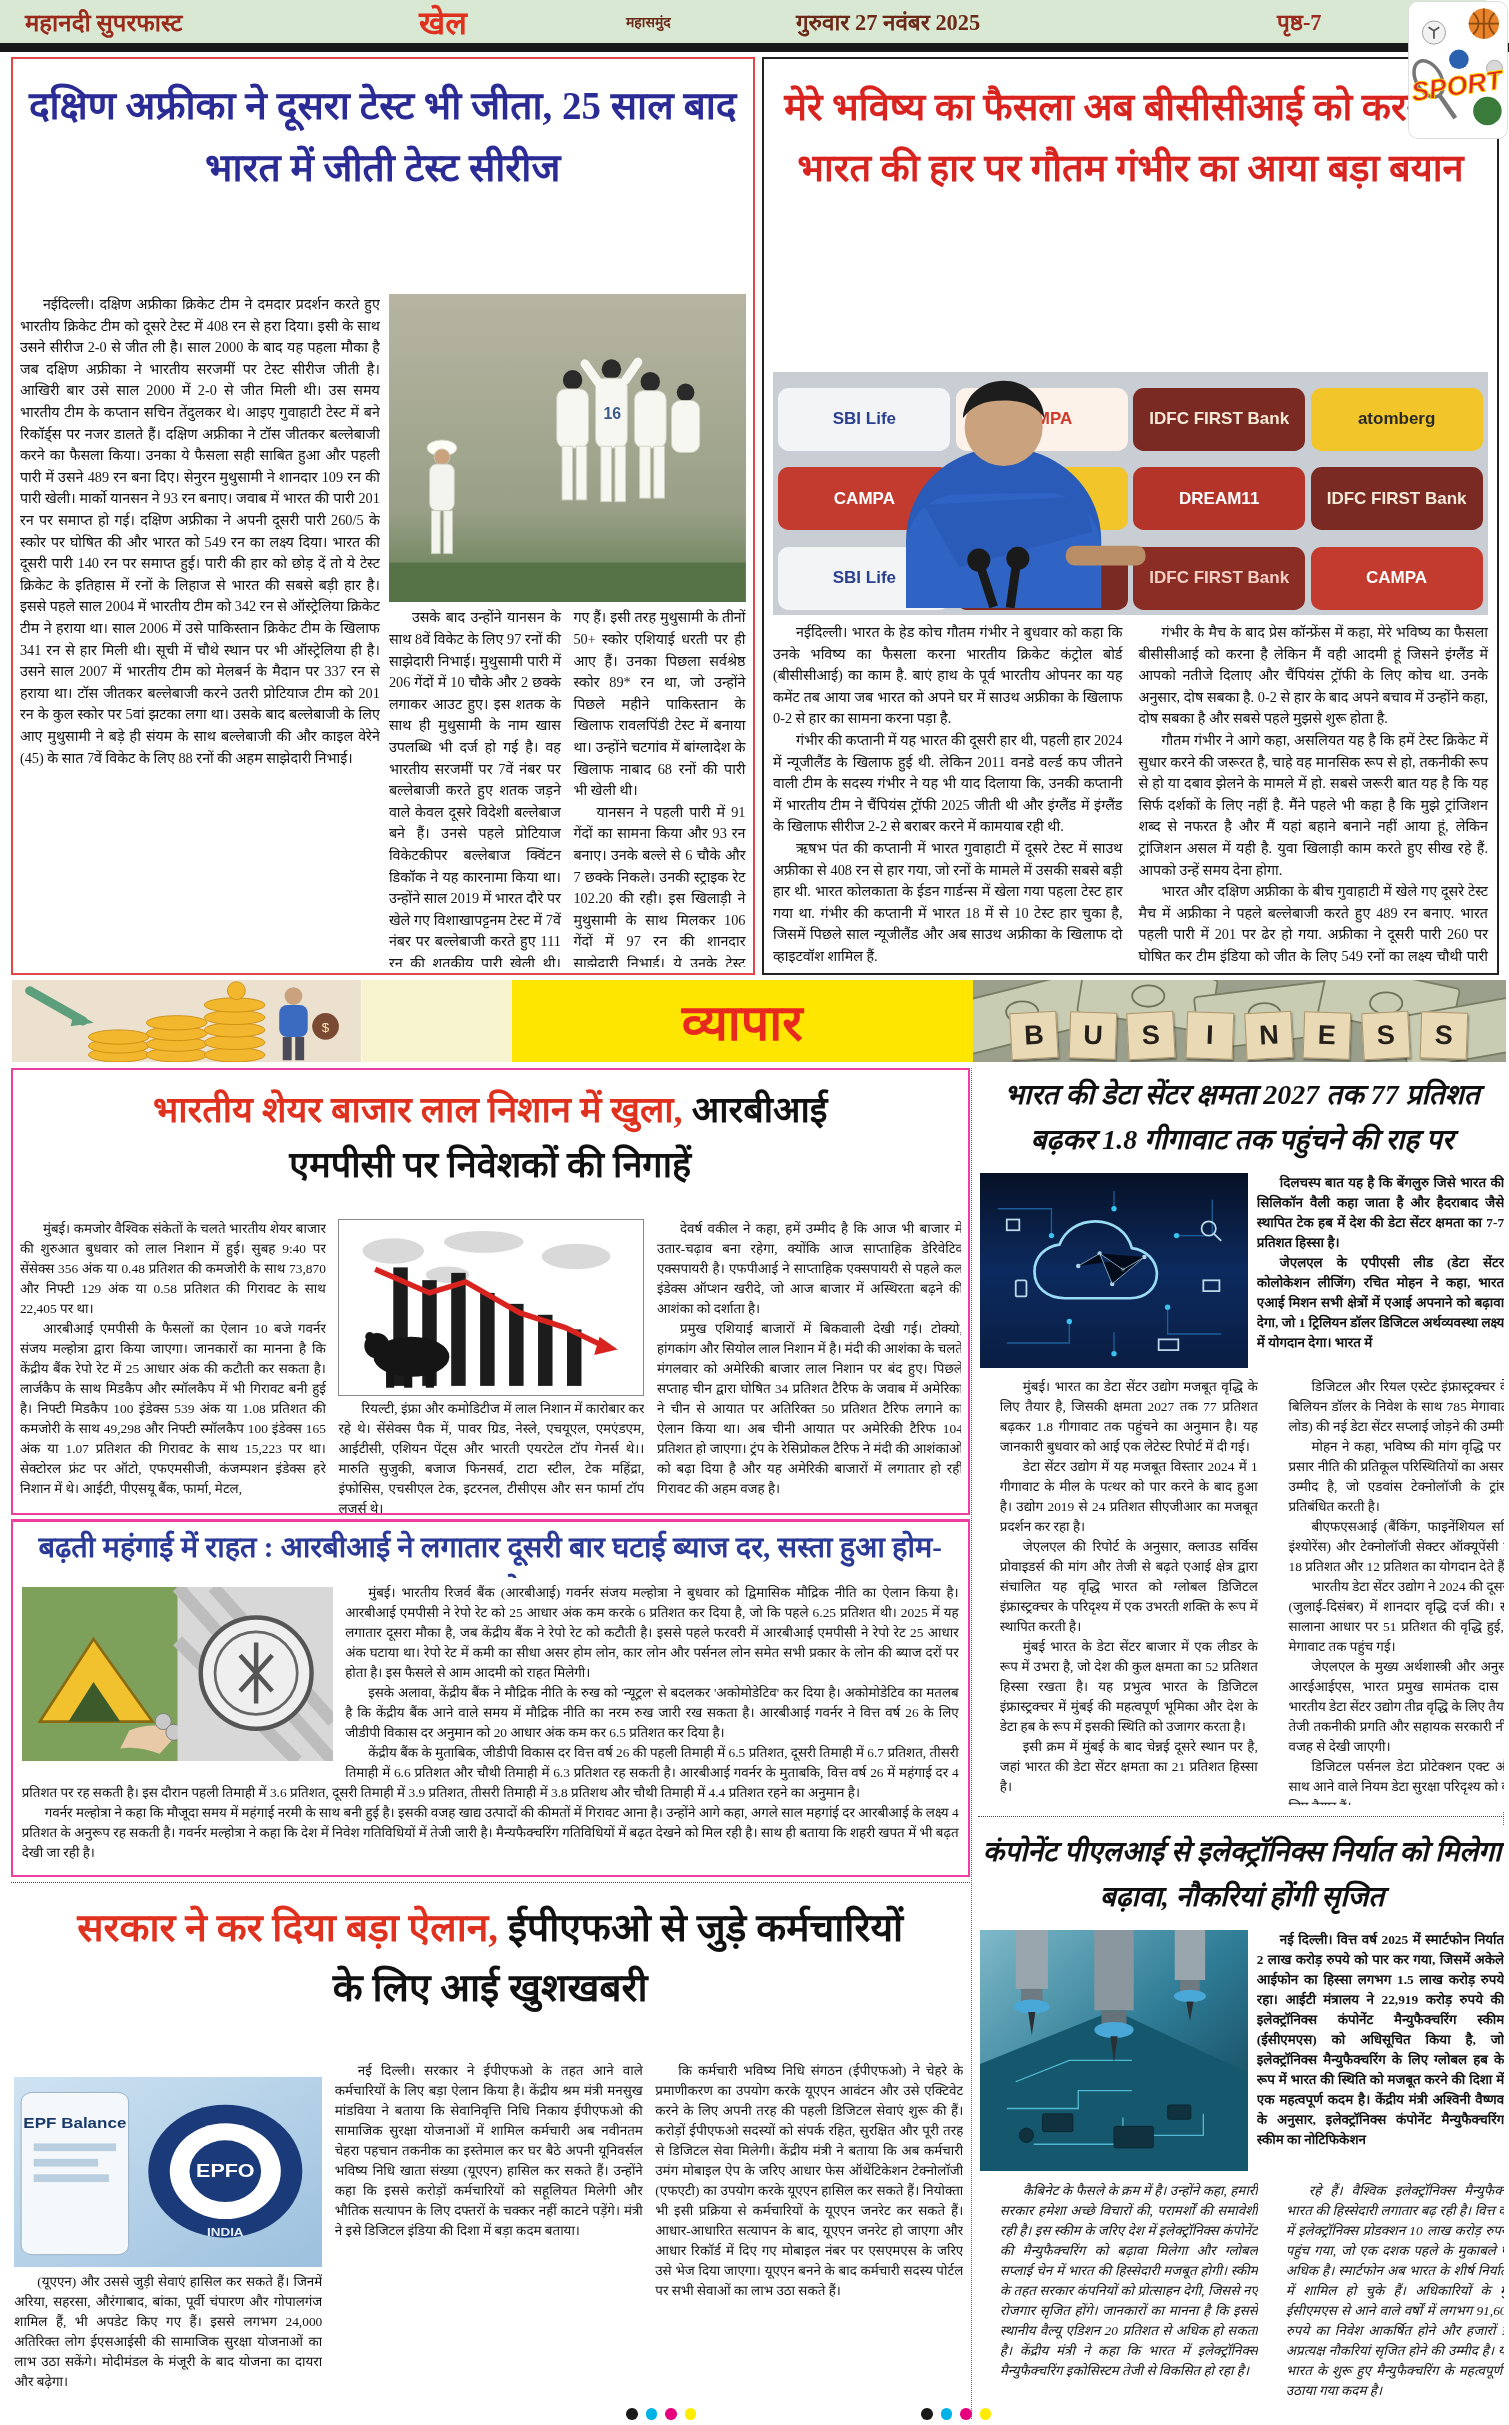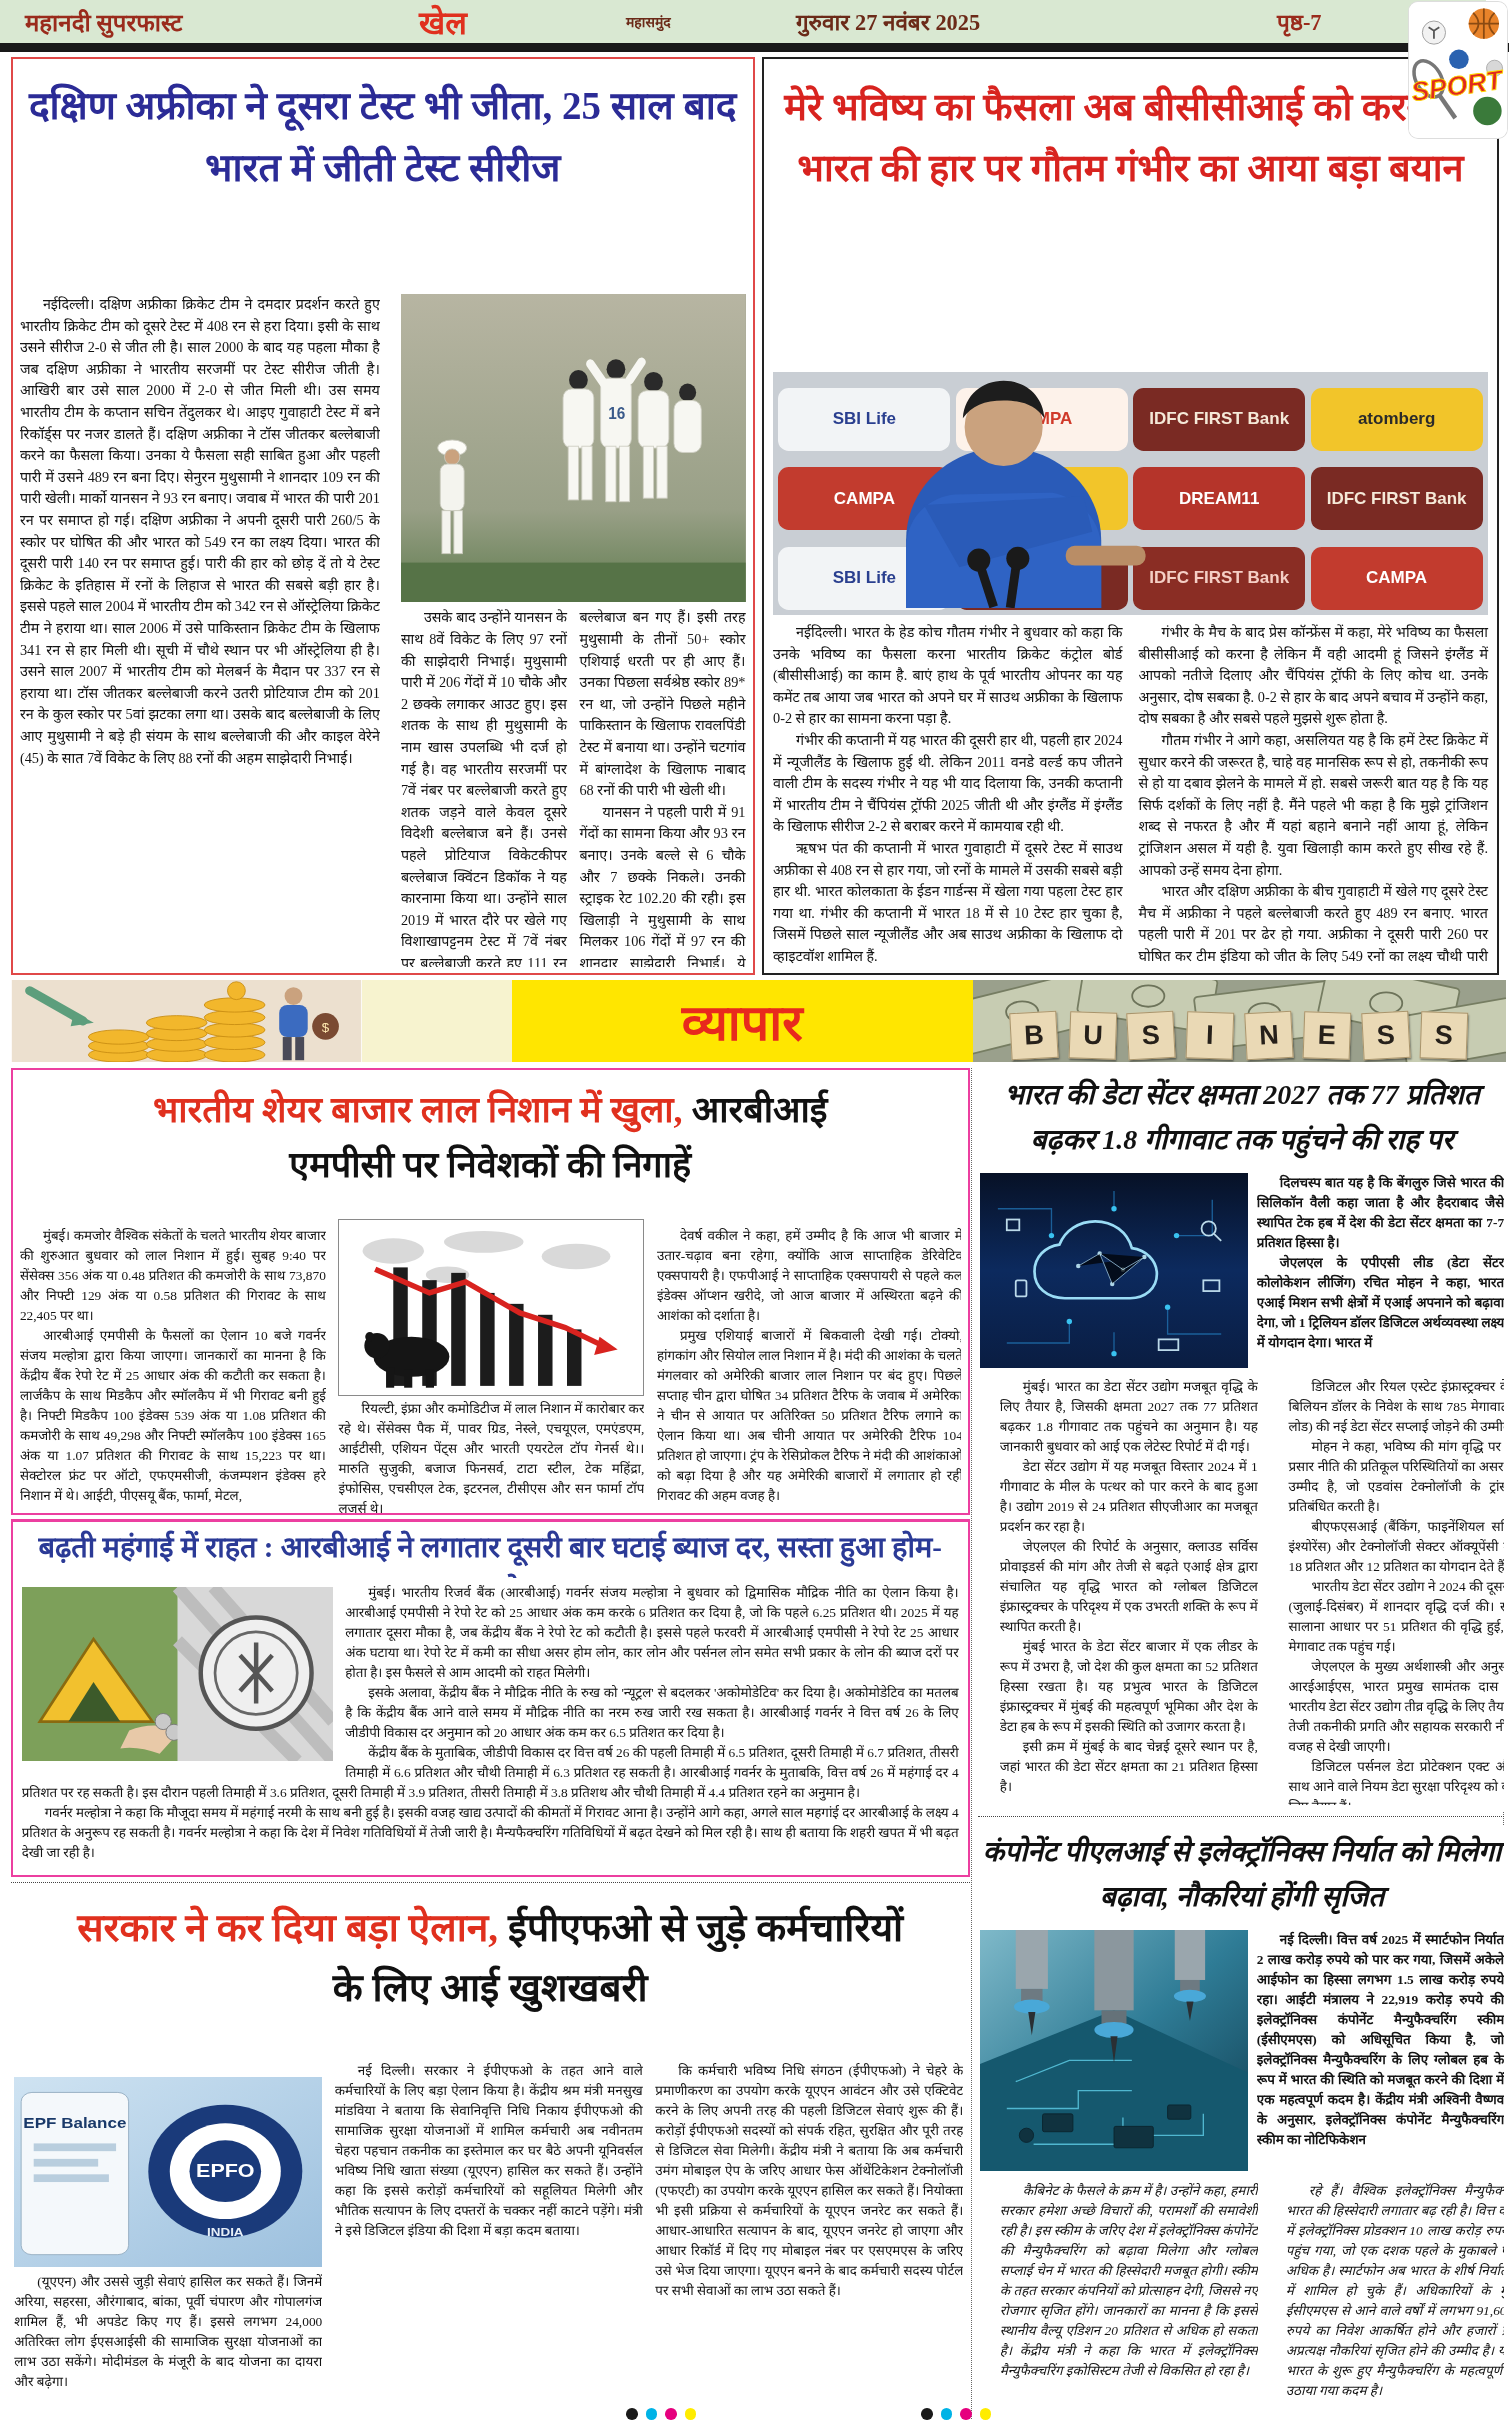--- a/index.html
+++ b/index.html
@@ -34,21 +34,21 @@
   #art-rbi .hl{color:#2b3a96;font-size:29px;line-height:1.5;height:52px;overflow:hidden;margin-bottom:5.4px;}
   #art-epfo .hl{font-size:39px;line-height:1.55;height:163px;overflow:hidden;padding-top:9px;color:#111;}
   #art-epfo .hl .red{color:#e0301e;}
   #art-dc .hl,#art-pli .hl{font-size:28px;line-height:1.6;height:100px;overflow:hidden;color:#111;padding-top:5.4px;font-style:italic;}
   
   .bodytext{font-size:14.3px;line-height:21.6px;text-align:justify;color:#141414;}
   .bodytext p{margin:0;text-indent:23px;}
   .small .bodytext,.bodytext.small{font-size:13.4px;line-height:20px;}
   .clip{overflow:hidden;}
   
-  .sa-body{display:flex;gap:21px;height:673px;overflow:hidden;}
+  .sa-body{display:flex;gap:9px;height:673px;overflow:hidden;}
   .sa-col1{width:360px;flex:0 0 auto;}
   .sa-right{flex:1;display:flex;flex-direction:column;}
   .sa-img{height:308px;margin-bottom:5.4px;background:#a7a894;}
   .sa-cols{flex:1;column-count:2;column-gap:12.5px;overflow:hidden;}
   
   .gg-img{position:relative;height:243px;background:#c9ced4;overflow:hidden;margin:0 1.8px 7.2px 1.8px;}
   .tiles{position:absolute;inset:0;display:grid;grid-template-columns:repeat(4,1fr);
          grid-auto-rows:1fr;gap:5.4px;padding:5.4px;}
   .f-tile{display:flex;align-items:center;justify-content:center;text-align:center;
           font-family:"Liberation Sans","DejaVu Sans",sans-serif;font-weight:bold;
@@ -62,21 +62,21 @@
   .vy-yellow{flex:1;background:#ffe600;display:flex;align-items:center;justify-content:center;}
   .vy-label{color:#e8291d;font-size:50px;font-weight:bold;}
   .vy-usd{position:relative;width:533px;flex:0 0 auto;overflow:hidden;background:#99a08c;}
   .letters{position:absolute;bottom:2.7px;left:50%;transform:translateX(-50%);display:flex;gap:11.6px;}
   .f-letter{width:45px;height:45px;background:#ead9b5;border:0.9px solid #a8946c;display:flex;
             align-items:center;justify-content:center;font-family:"Liberation Sans",sans-serif;
             font-weight:bold;font-size:27px;color:#26201a;box-shadow:0.9px 1.8px 1.8px rgba(0,0,0,.4);}
   .f-letter:nth-child(odd){transform:rotate(-3deg);}
   .f-letter:nth-child(even){transform:rotate(2deg);}
   
-  .mk-body{display:flex;gap:12.5px;height:295px;overflow:hidden;align-items:center;}
+  .mk-body{display:flex;gap:12.5px;height:295px;overflow:hidden;}
   .mk-col{width:306px;flex:0 0 auto;}
   .mk-img{height:175px;border:1.8px solid #8a8a8a;background:#fff;margin-bottom:3.6px;}
   
   .rbi-img{float:left;width:311px;height:174px;margin:3.6px 12.5px 3.6px 0;background:#7da05a;}
   .rbi-body{height:286px;overflow:hidden;}
   
   .ep-body{display:flex;gap:12.5px;height:351px;overflow:hidden;}
   .ep-col{width:308px;flex:0 0 auto;}
   .ep-img{height:190px;background:#cfe3f2;margin-bottom:5.4px;margin-top:16px;}
   

